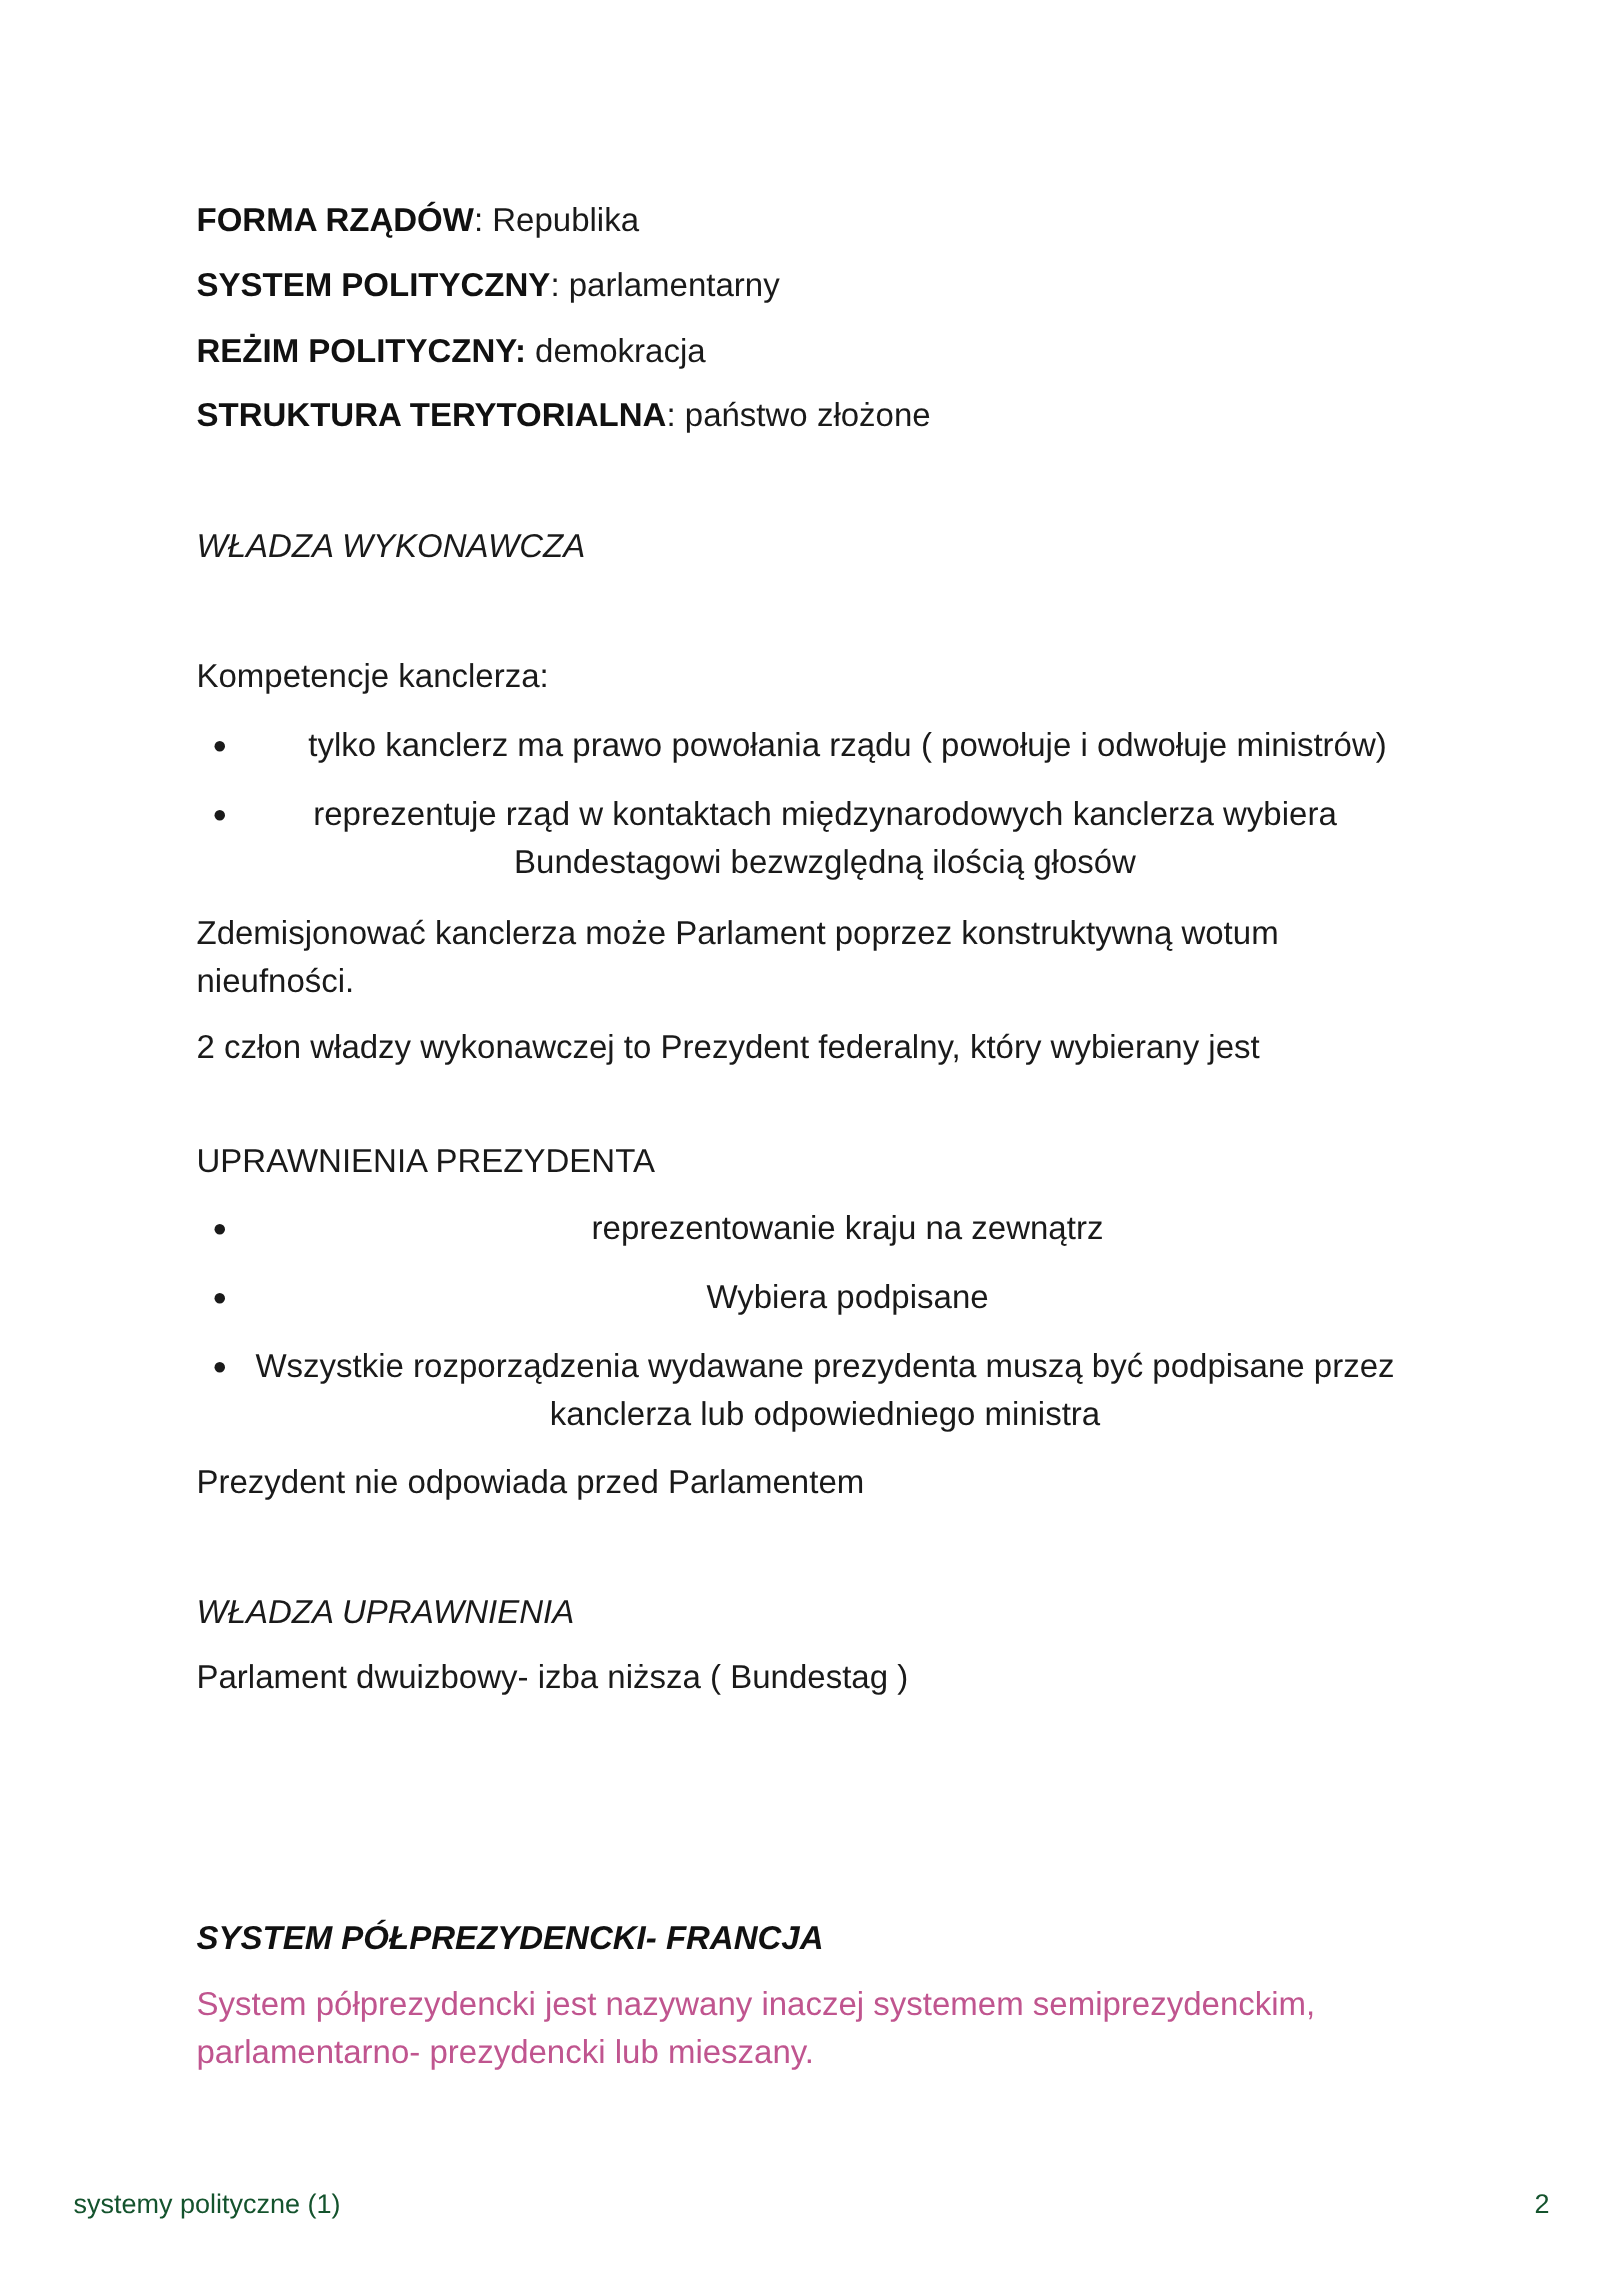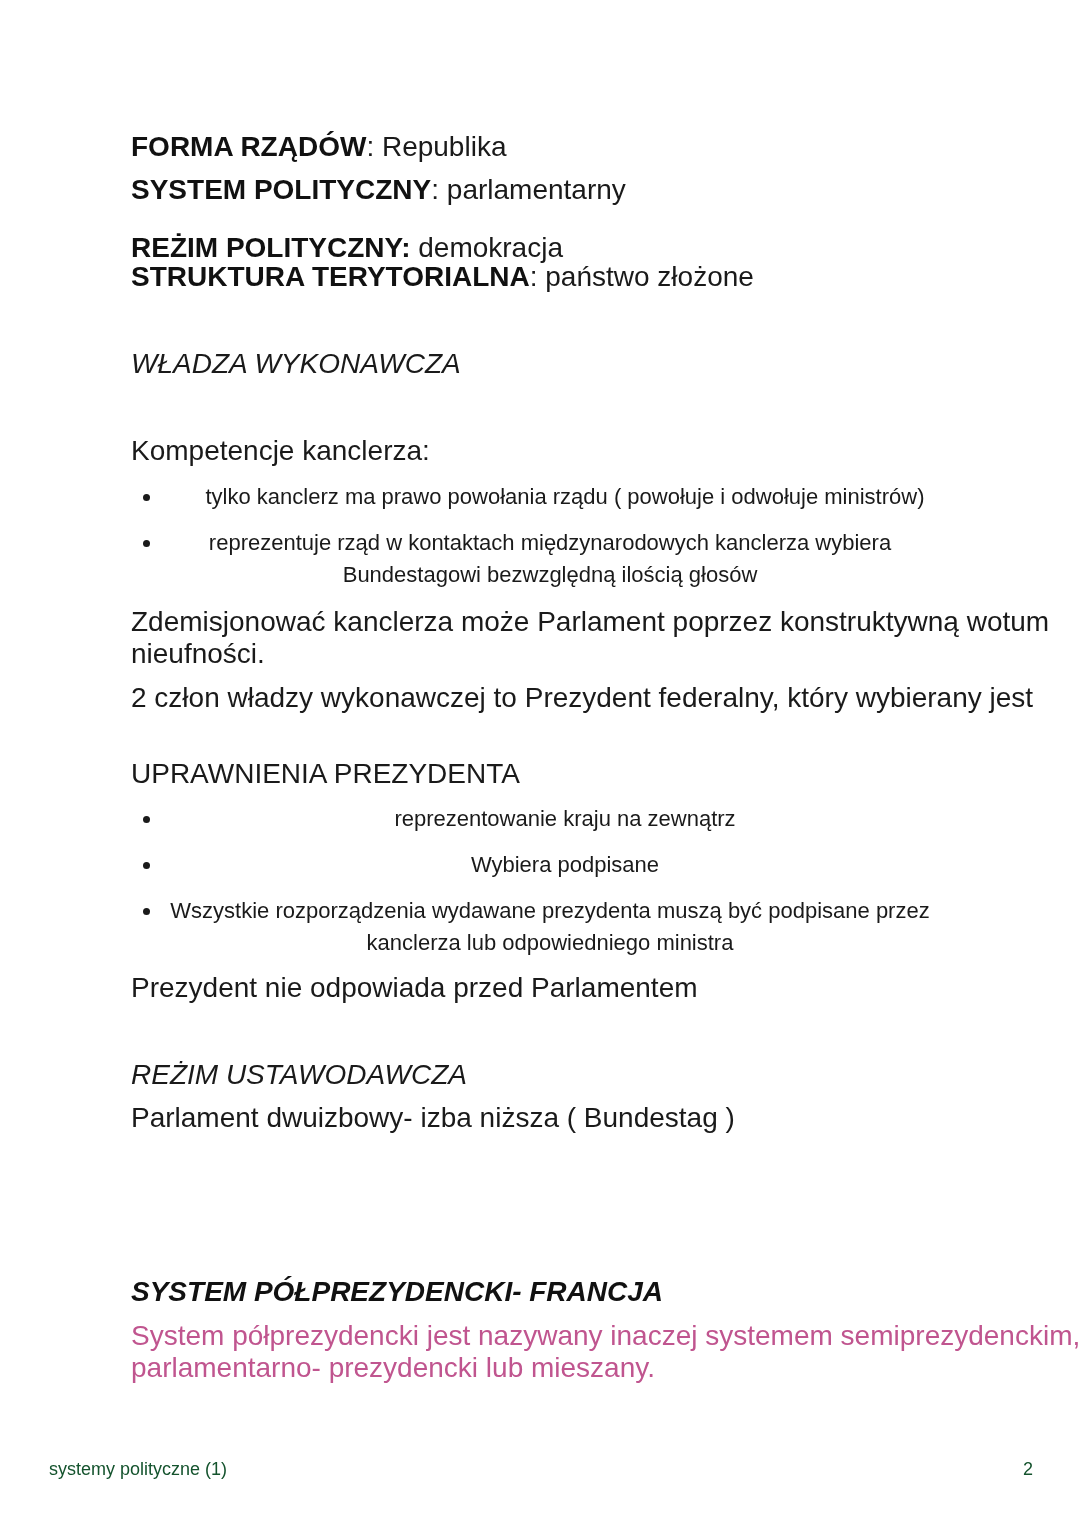--- a/index.html
+++ b/index.html
@@ -3,21 +3,21 @@
 <meta charset="utf-8">
 <style>
   html, body { margin: 0; padding: 0; background: #ffffff; }
   body {
     width: 1080px; height: 1527px; position: relative; overflow: hidden;
     font-family: "Liberation Sans", "DejaVu Sans", sans-serif;
     color: #1a1a1a;
   }
   .page { position: absolute; left: 0; top: 0; width: 1080px; height: 1527px; }
   .line {
-    position: absolute; left: 131px; font-size: 28px; line-height: 32px;
+    position: absolute; left: 131px; font-size: 22px; line-height: 32px;
     white-space: nowrap; color: #1a1a1a;
   }
   .line b { font-weight: 700; color: #111; }
   .italic { font-style: italic; }
   .bold-italic { font-style: italic; font-weight: 700; color: #111; }
   .bullet { position: absolute; left: 131px; font-size: 22px; line-height: 32px; color: #1a1a1a; }
   .bullet .dot {
     position: absolute; left: 12px; top: 13px; width: 7px; height: 7px;
     border-radius: 50%; background: #1a1a1a;
   }
@@ -31,21 +31,21 @@
 <body>
 
 <div class="page">
 
   <div class="line" style="top:131px">
     <b>FORMA RZĄDÓW</b><span>:</span><span> Republika</span>
   </div>
   <div class="line" style="top:174px">
     <b>SYSTEM POLITYCZNY</b><span>:</span><span> parlamentarny</span>
   </div>
-  <div class="line" style="top:232px">
+  <div class="line" style="top:218px">
     <b>REŻIM POLITYCZNY:</b><span></span><span> demokracja</span>
   </div>
   <div class="line" style="top:261px">
     <b>STRUKTURA TERYTORIALNA</b><span>:</span><span> państwo złożone</span>
   </div>
 
   <div class="line italic" style="top:348px">WŁADZA WYKONAWCZA</div>
   <div class="line" style="top:435px">Kompetencje kanclerza:</div>
 
   <div class="bullet" style="top:481px">
@@ -72,21 +72,21 @@
     <span class="dot"></span>
     <span class="text">Wybiera podpisane</span>
   </div>
   <div class="bullet" style="top:895px">
     <span class="dot"></span>
     <span class="text" style="width:760px">Wszystkie rozporządzenia wydawane prezydenta muszą być podpisane przez kanclerza lub odpowiedniego ministra</span>
   </div>
 
   <div class="line" style="top:972px">Prezydent nie odpowiada przed Parlamentem</div>
 
-  <div class="line italic" style="top:1059px">REŻIM USTAWODAWCZA</div>
+  <div class="line italic" style="top:1059px">WŁADZA UPRAWNIENIA</div>
   <div class="line" style="top:1102px">Parlament dwuizbowy- izba niższa ( Bundestag )</div>
 
   <div class="line bold-italic" style="top:1276px">SYSTEM PÓŁPREZYDENCKI- FRANCJA</div>
   <div class="line pink" style="top:1320px">System półprezydencki jest nazywany inaczej systemem semiprezydenckim,</div>
   <div class="line pink" style="top:1352px">parlamentarno- prezydencki lub mieszany.</div>
 
   <div class="footer" style="left:49px">systemy polityczne (1)</div>
   <div class="footer" style="left:1023px">2</div>
 </div>
 

